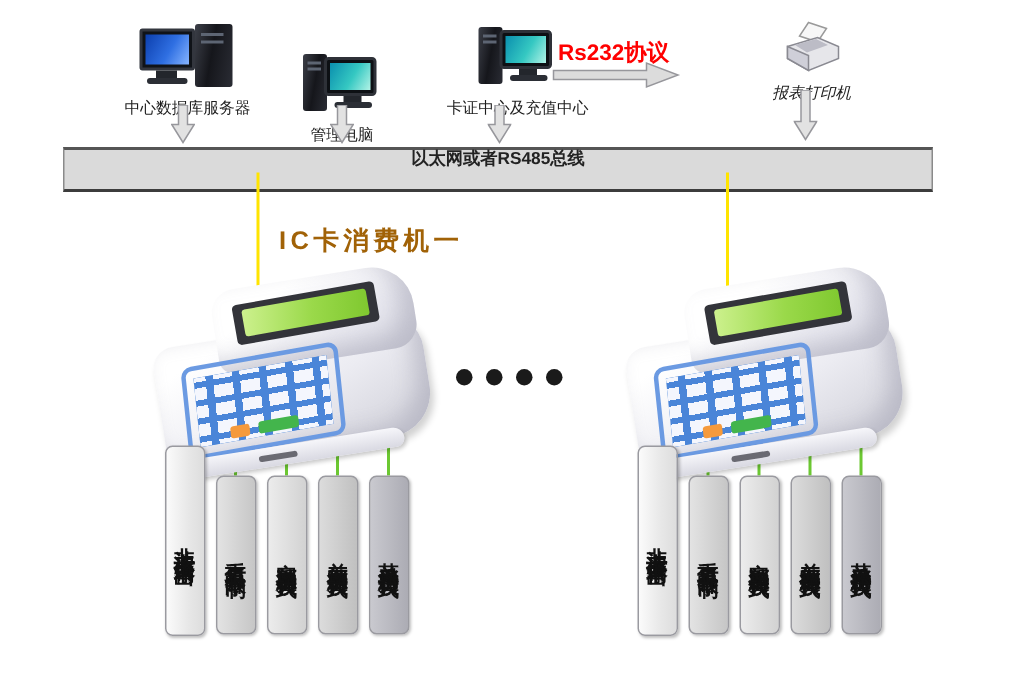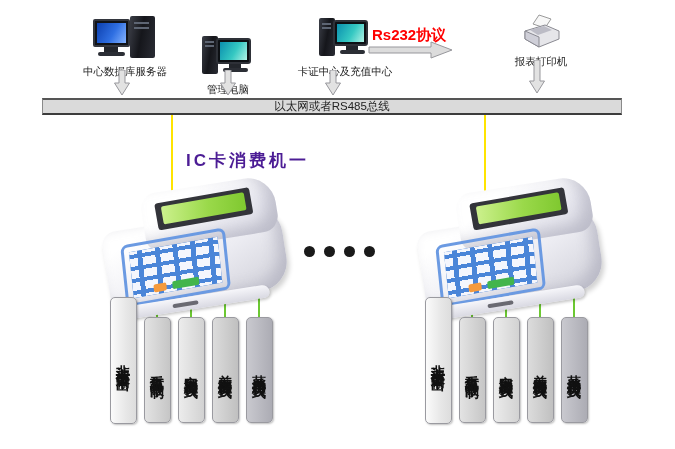--- a/index.html
+++ b/index.html
@@ -34,29 +34,29 @@
   .m2-stand { position:absolute; left:27px; top:30px; width:12px; height:4px; background:#23262c; }
   .m2-foot  { position:absolute; left:21px; top:34px; width:25px; height:4px; background:#2b2e35; border-radius:2px; }
   .ic-reader { width:26px; height:32px; border:1px solid #3e424e; border-radius:5px;
            background:linear-gradient(135deg,#7a8092,#4e5362 70%);
            box-shadow:inset 0 0 0 2px rgba(255,255,255,0.14); }
   
   .arrow { position:absolute; }
   .rs232-label { position:absolute; left:372px; top:26px; width:78px; text-align:left;
            color:#ff0000; font-size:15px; font-weight:bold; white-space:nowrap; }
   
-  .bus { position:absolute; left:42px; top:98px; width:580px; height:17px;
+  .bus { position:absolute; left:42px; top:98px; width:580px; height:30px;
          background:#dadada; border-top:2px solid #555; border-bottom:2px solid #3c3c3c;
          border-left:1px solid #8a8a8a; border-right:1px solid #8a8a8a;
-         text-align:center; font-size:11.5px; line-height:13px; color:#222; font-weight:400; }
+         text-align:center; font-size:11.5px; line-height:13px; color:#222; font-weight:700; }
   
   .vline-yellow { position:absolute; width:2px; background:#ffe400; z-index:1; }
   .vline-green  { position:absolute; width:2px; background:#6cc832; z-index:1; }
   
-  .dev-title { position:absolute; color:#4c1d95; font-size:17px; font-weight:bold;
+  .dev-title { position:absolute; color:#a16207; font-size:17px; font-weight:bold;
                letter-spacing:3px; white-space:nowrap; z-index:3; }
   
   .device { position:absolute; width:184px; height:128px; z-index:2; }
   .dev-in { position:absolute; inset:0; transform:rotate(-9deg); }
   .d-base { position:absolute; left:0; top:34px; width:180px; height:82px;
             background:linear-gradient(155deg,#ffffff 15%,#ececf2 55%,#d8d8e0 85%);
             border-radius:14px 26px 30px 18px;
             box-shadow:2px 4px 5px rgba(0,0,0,0.18), inset -8px -6px 14px rgba(150,150,168,0.45); }
   .d-hump { position:absolute; left:44px; top:2px; width:134px; height:56px;
             background:linear-gradient(150deg,#ffffff 25%,#e6e6ee 70%,#d4d4de);
@@ -137,21 +137,21 @@
     </div>
     <div class="tlabel">卡证中心及充值中心</div>
   </div>
 
   <div class="rs232-label">Rs232协议</div>
   <svg class="arrow" style="left:368px;top:41px;" width="86" height="18" viewBox="0 0 86 18">
     <path d="M1 6 L63 6 L63 1 L84 9 L63 17 L63 12 L1 12 Z" fill="#dcdcdc" stroke="#97979c" stroke-width="1"></path>
   </svg>
 
 
-  <div class="tnode" style="left:504px;top:14px;width:74px;">
+  <div class="tnode" style="left:504px;top:14px;width:74px;font-style:italic;">
     <svg width="46" height="38" viewBox="0 0 46 38">
       <polygon points="21,1 33,5 27,14 15,10" fill="#f7f7f7" stroke="#9a9a9a"></polygon>
       <path d="M7 17 L27 11 L41 17 L41 25 L21 33 L7 25 Z" fill="#e6e6ea" stroke="#8a8a92"></path>
       <polygon points="7,17 21,23 21,33 7,25" fill="#cfcfd8" stroke="#8a8a92"></polygon>
       <polygon points="12,16 26,12 34,16 20,21" fill="#bcbcc6"></polygon>
     </svg>
     <div class="tlabel">报表打印机</div>
   </div>
 
   <svg class="arrow" style="left:114px;top:70px;" width="16" height="26" viewBox="0 0 16 26">

